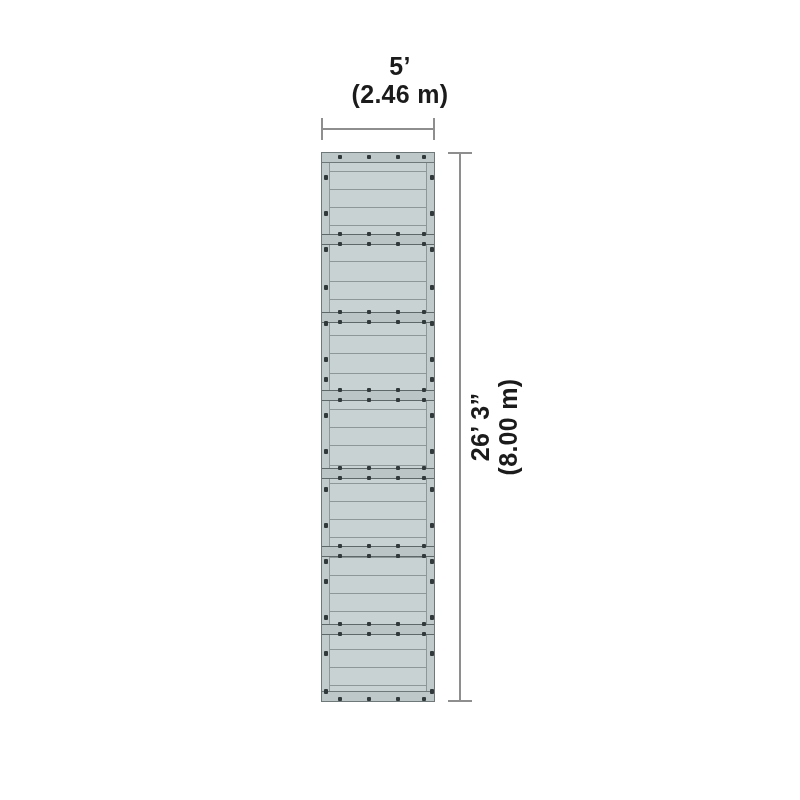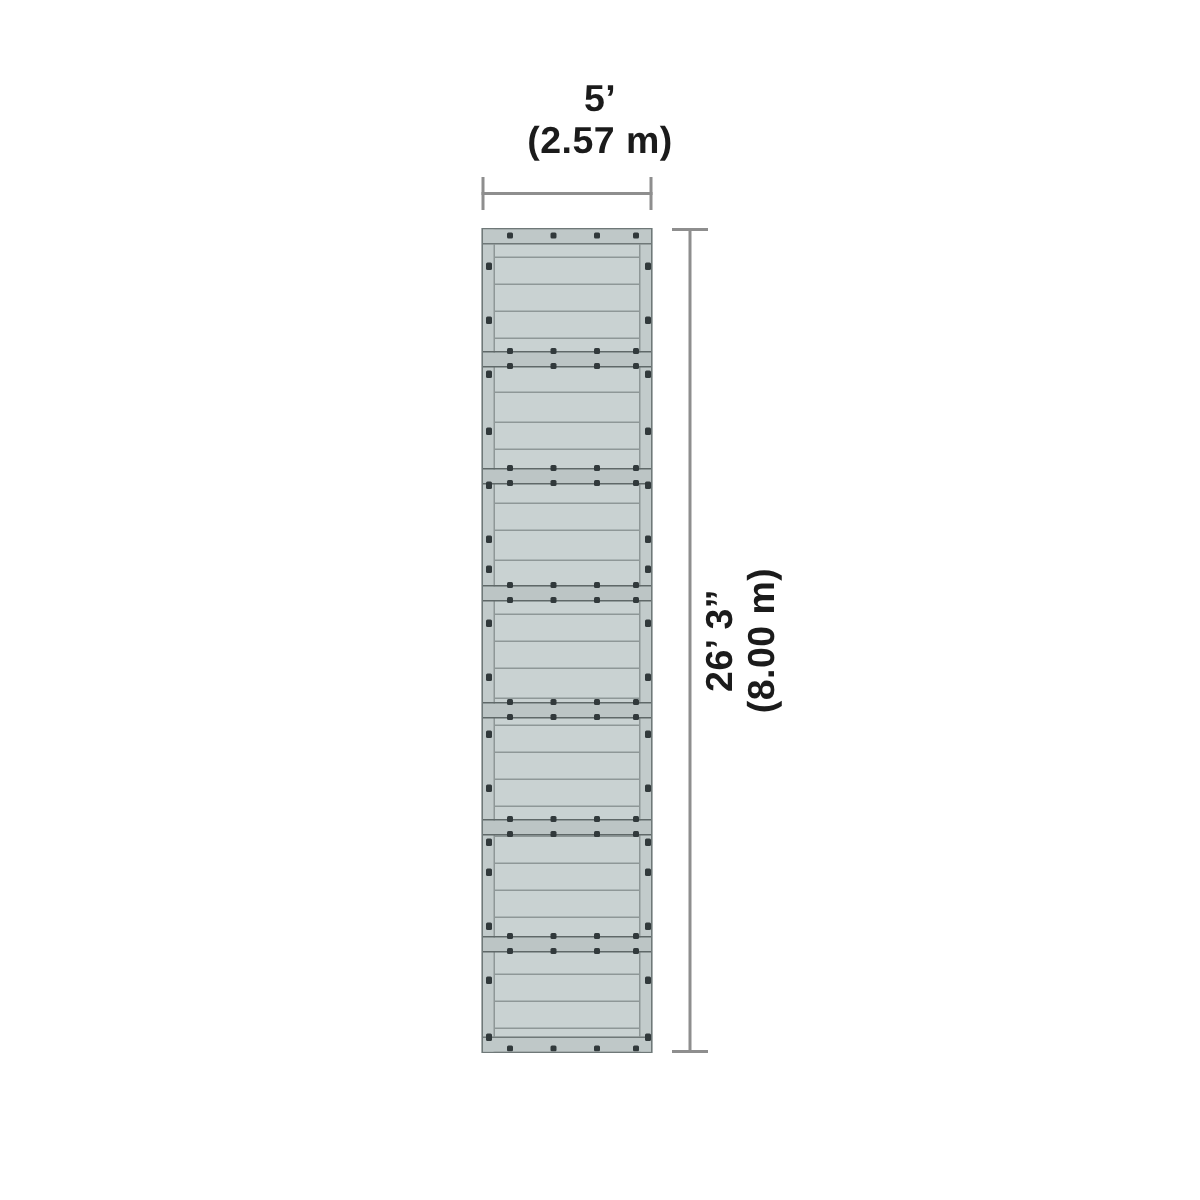--- a/index.html
+++ b/index.html
@@ -206,21 +206,21 @@
     width: 4px;
     height: 5px;
   }
 </style>
 </head>
 <body>
 
 <div id="drawing-canvas">
 
   <div class="dim-text-top" id="width-dim-primary">5’</div>
-  <div class="dim-text-top" id="width-dim-secondary">(2.57 m)</div>
+  <div class="dim-text-top" id="width-dim-secondary">(2.46 m)</div>
 
   <div id="width-dim-line-group">
     <div id="width-dim-line"></div>
     <div class="dim-tick-v" id="width-tick-left"></div>
     <div class="dim-tick-v" id="width-tick-right"></div>
   </div>
 
   <div id="length-dim-line-group">
     <div id="length-dim-line"></div>
     <div class="dim-tick-h" id="length-tick-top"></div>

